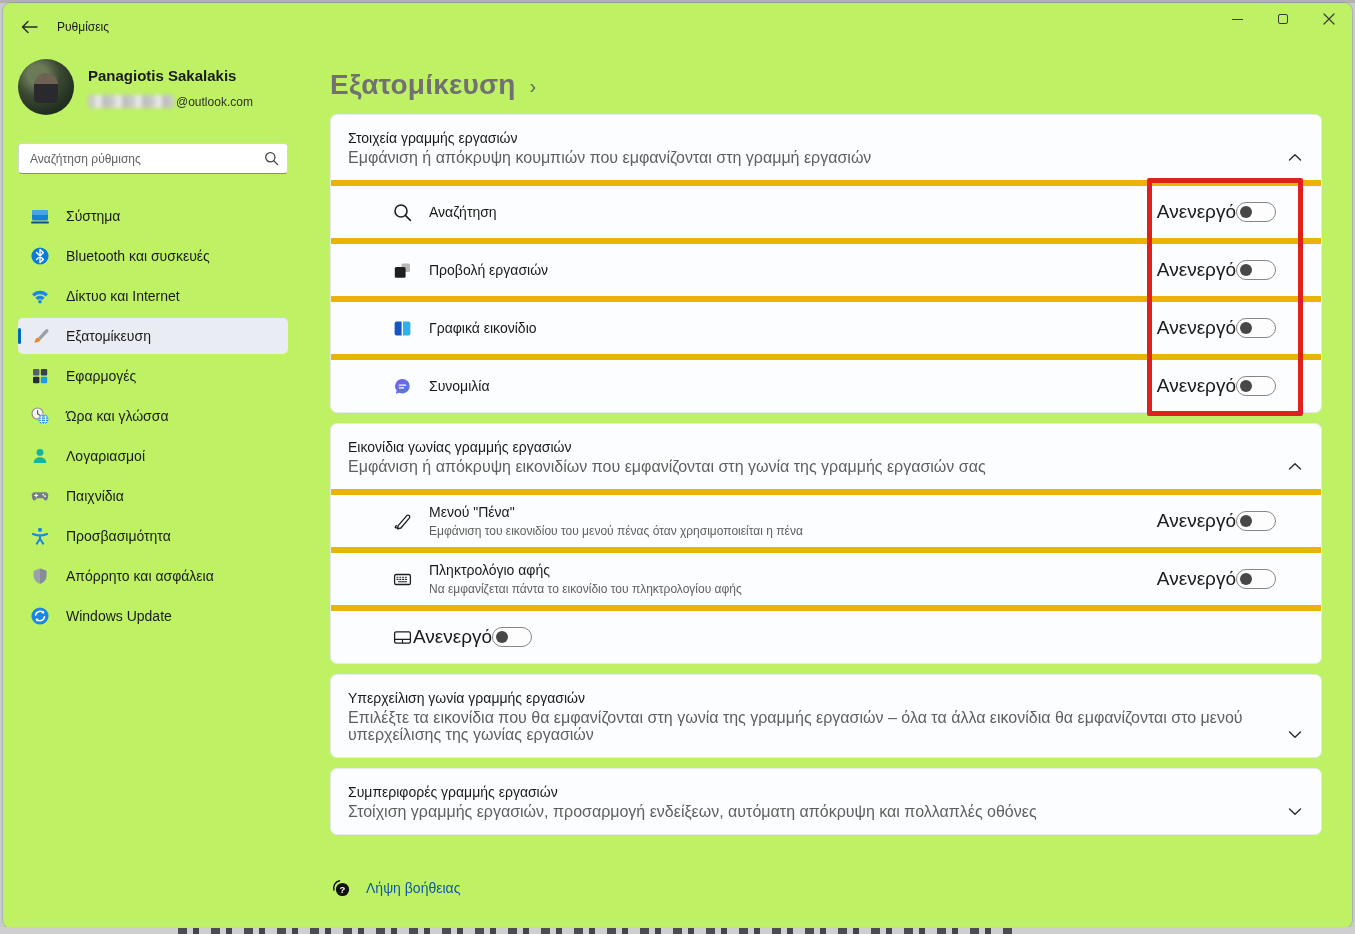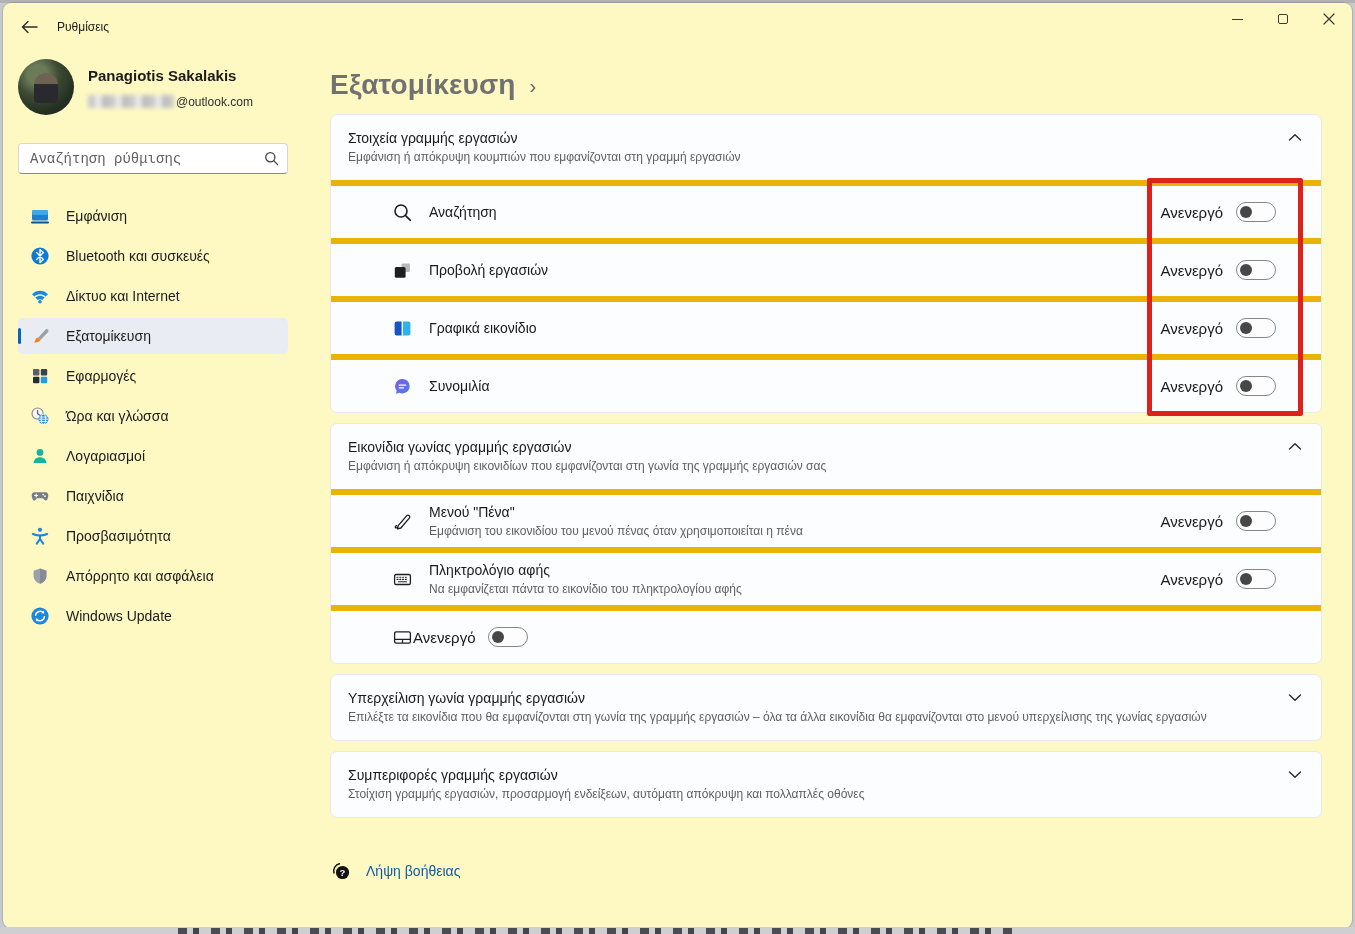--- a/index.html
+++ b/index.html
@@ -5,21 +5,21 @@
   * { margin:0; padding:0; box-sizing:border-box; }
   html,body { width:1355px; height:934px; overflow:hidden; }
   body { font-family:"Liberation Sans","DejaVu Sans",sans-serif; background:#c7cace; position:relative; color:#1b1b1b; }
 
   
   .top-strip { position:absolute; top:0; left:0; width:100%; height:3px; background:#b2b2b2; }
   .bottom-strip { position:absolute; bottom:0; left:0; width:100%; height:7px; background:#cfcfd1; }
   .bottom-frags { position:absolute; bottom:0; left:178px; width:835px; height:6px;
     background:repeating-linear-gradient(90deg,#34343c 0 9px,transparent 9px 15px,#2c2c34 15px 21px,transparent 21px 33px); opacity:.85; }
 
-  .win { position:absolute; left:3px; top:3px; right:3px; bottom:6px; background:#fef9c3; border-radius:8px; overflow:hidden; box-shadow:0 0 0 1px rgba(0,0,0,.12); }
+  .win { position:absolute; left:3px; top:3px; right:3px; bottom:6px; background:#bef264; border-radius:8px; overflow:hidden; box-shadow:0 0 0 1px rgba(0,0,0,.12); }
 
   
   .titlebar { height:48px; display:flex; align-items:center; position:relative; }
   .back-btn { width:36px; height:32px; margin-left:8px; display:flex; align-items:center; justify-content:center; border-radius:5px; cursor:pointer; }
   .tb-title { font-size:12px; margin-left:10px; color:#1b1b1b; }
   .win-controls { position:absolute; right:0; top:0; height:32px; display:flex; }
   .wc-btn { width:46px; height:32px; display:flex; align-items:center; justify-content:center; }
   .min-glyph { width:11px; height:0; border-top:1.2px solid #3a3a3a; }
   .max-glyph { width:10px; height:10px; border:1.2px solid #3a3a3a; border-radius:2px; }
 
@@ -31,53 +31,53 @@
     background:radial-gradient(circle at 35% 28%,#6b7a57 0 18%,#3c4a33 40%,#233021 70%,#15201a 100%); position:relative; overflow:hidden; }
   .avatar::after { content:""; position:absolute; left:16px; top:14px; width:24px; height:30px; border-radius:12px 12px 4px 4px;
     background:linear-gradient(#6e6252 0 38%,#2a2a2e 38% 100%); }
   .profile-text { margin-left:14px; }
   .profile-name { font-size:15px; font-weight:bold; line-height:19px; }
   .profile-email { font-size:12px; color:#2f2f2f; display:flex; align-items:center; margin-top:10px; }
   .blur-block { width:86px; height:13px; margin-right:2px; border-radius:2px;
     background:repeating-linear-gradient(90deg,#c9c9c9 0 7px,#e8e8e8 7px 14px,#bdbdbd 14px 20px); filter:blur(2px); }
 
   .searchbox { margin-top:28px; height:31px; background:#ffffff; border:1px solid #d6d6d6; border-bottom:1px solid #8a8a8a; border-radius:4px; display:flex; align-items:center; padding:0 8px 0 11px; }
-  .searchbox input { border:none; outline:none; flex:1; font-size:14px; font-family:Liberation Mono, monospace; color:#1b1b1b; background:transparent; }
+  .searchbox input { border:none; outline:none; flex:1; font-size:12px; font-family:Liberation Sans, sans-serif; color:#1b1b1b; background:transparent; }
   .searchbox input::placeholder { color:#616161; }
 
   .nav { margin-top:24px; display:flex; flex-direction:column; gap:4px; }
   .nav-item { height:36px; display:flex; align-items:center; padding:0 12px; border-radius:5px; position:relative; cursor:pointer; }
   .nav-item.selected { background:#e9edf3; }
   .nav-item.selected::before { content:""; position:absolute; left:0; top:10px; width:3px; height:16px; border-radius:2px; background:#0067c0; }
   .nav-icon { width:20px; height:20px; flex:0 0 20px; display:flex; align-items:center; justify-content:center; }
   .nav-label { margin-left:16px; font-size:14px; }
 
   
   .main { flex:1; padding:0 30px 0 27px; }
   .breadcrumb { padding-top:14px; height:53px; display:flex; align-items:center; font-size:28px; font-weight:600; letter-spacing:.2px; }
   .bc-parent { color:#717171; cursor:pointer; }
   .bc-sep { color:#5f5f5f; font-size:20px; font-weight:400; margin:0 14px; padding-top:4px; }
   .bc-current { color:#1a1a1a; }
 
   .card { background:#fbfdfe; border:1px solid #e6eaee; border-radius:7px; margin-top:10px; overflow:hidden; }
   .card + .card { margin-top:10px; }
   .card3 { margin-top:14px; }
   .card4 { margin-top:16px; }
-  .exp-header { display:flex; align-items:flex-start; padding:13px 17px 14px 17px; cursor:pointer; }
+  .exp-header { display:flex; align-items:flex-end; padding:13px 17px 14px 17px; cursor:pointer; }
   .exp-titles { flex:1; }
   .exp-title { font-size:14px; line-height:20px; color:#1a1a1a; }
-  .exp-desc { font-size:12px; line-height:17px; color:#5f5f5f; margin-top:1px; }
+  .exp-desc { font-size:16px; line-height:17px; color:#5f5f5f; margin-top:1px; }
   .chev { width:18px; height:18px; display:flex; align-items:center; justify-content:center; margin-left:14px; }
 
   .row { display:flex; align-items:center; height:58px; border-top:6px solid #eab308; padding:0 45px 0 0; }
   .row-icon { width:22px; height:22px; margin-left:60px; flex:0 0 22px; display:flex; align-items:center; justify-content:center; }
   .row-texts { margin-left:16px; flex:1; }
   .row-label { font-size:14px; line-height:19px; color:#1a1a1a; }
   .row-desc { font-size:12px; line-height:16px; color:#5f5f5f; margin-top:1px; }
-  .row-state { font-size:15px; color:#1a1a1a; margin-right:13px; }
+  .row-state { font-size:19px; color:#1a1a1a; }
   .toggle { width:40px; height:20px; border:1px solid #868686; border-radius:10px; background:#fdfdfd; position:relative; cursor:pointer; flex:0 0 40px; }
   .toggle::before { content:""; position:absolute; left:3px; top:3px; width:12px; height:12px; border-radius:50%; background:#474747; }
 
   .help-row { display:flex; align-items:center; margin-top:42px; }
   .help-icon { width:22px; height:22px; display:flex; align-items:center; justify-content:center; }
   .help-link { margin-left:14px; font-size:14px; color:#1159a6; cursor:pointer; }
 
   .annotation { position:absolute; left:1147px; top:178px; width:156px; height:238px; border:5px solid #dc221b; border-radius:2px; z-index:9; pointer-events:none; }
 
   svg { display:block; }
@@ -136,21 +136,21 @@
       <div class="nav">
 
         <div class="nav-item">
           <span class="nav-icon">
             <svg width="20" height="20" viewBox="0 0 20 20">
               <rect x="2" y="4" width="16" height="10.5" rx="1.5" fill="#1b7fd4"></rect>
               <rect x="2" y="4" width="16" height="5" rx="1.5" fill="#3fa9e8"></rect>
               <rect x="1" y="15.4" width="18" height="2" rx="1" fill="#0f518f"></rect>
             </svg>
           </span>
-          <span class="nav-label">Εμφάνιση</span>
+          <span class="nav-label">Σύστημα</span>
         </div>
 
         <div class="nav-item">
           <span class="nav-icon">
             <svg width="20" height="20" viewBox="0 0 20 20">
               <circle cx="10" cy="10" r="8.6" fill="#0b7ad8"></circle>
               <path d="M6.6 6.6 L13.4 13.4 L10 16.4 L10 3.6 L13.4 6.6 L6.6 13.4" stroke="#fff" stroke-width="1.4" fill="none" stroke-linejoin="round" stroke-linecap="round"></path>
             </svg>
           </span>
           <span class="nav-label">Bluetooth και συσκευές</span>

